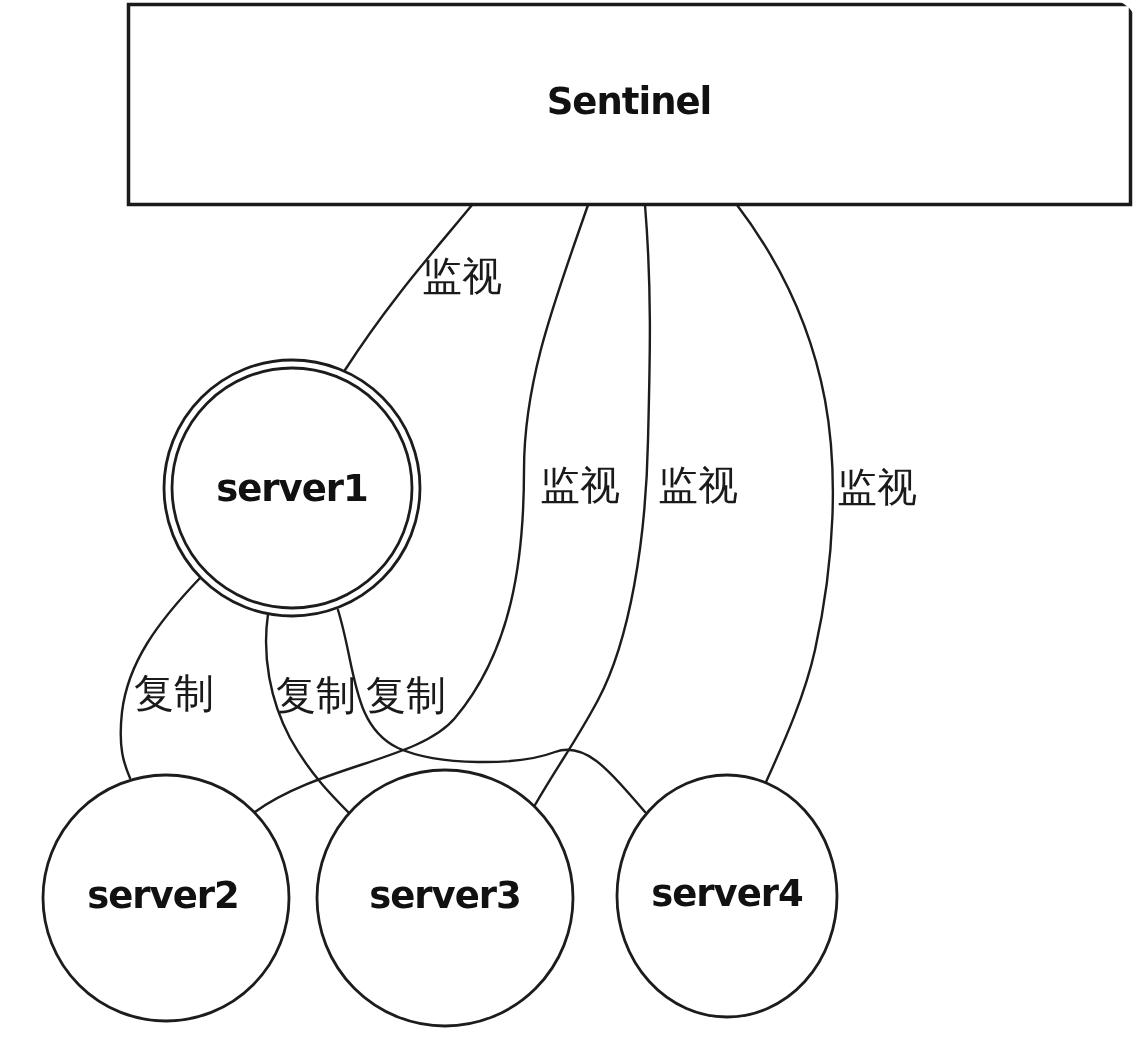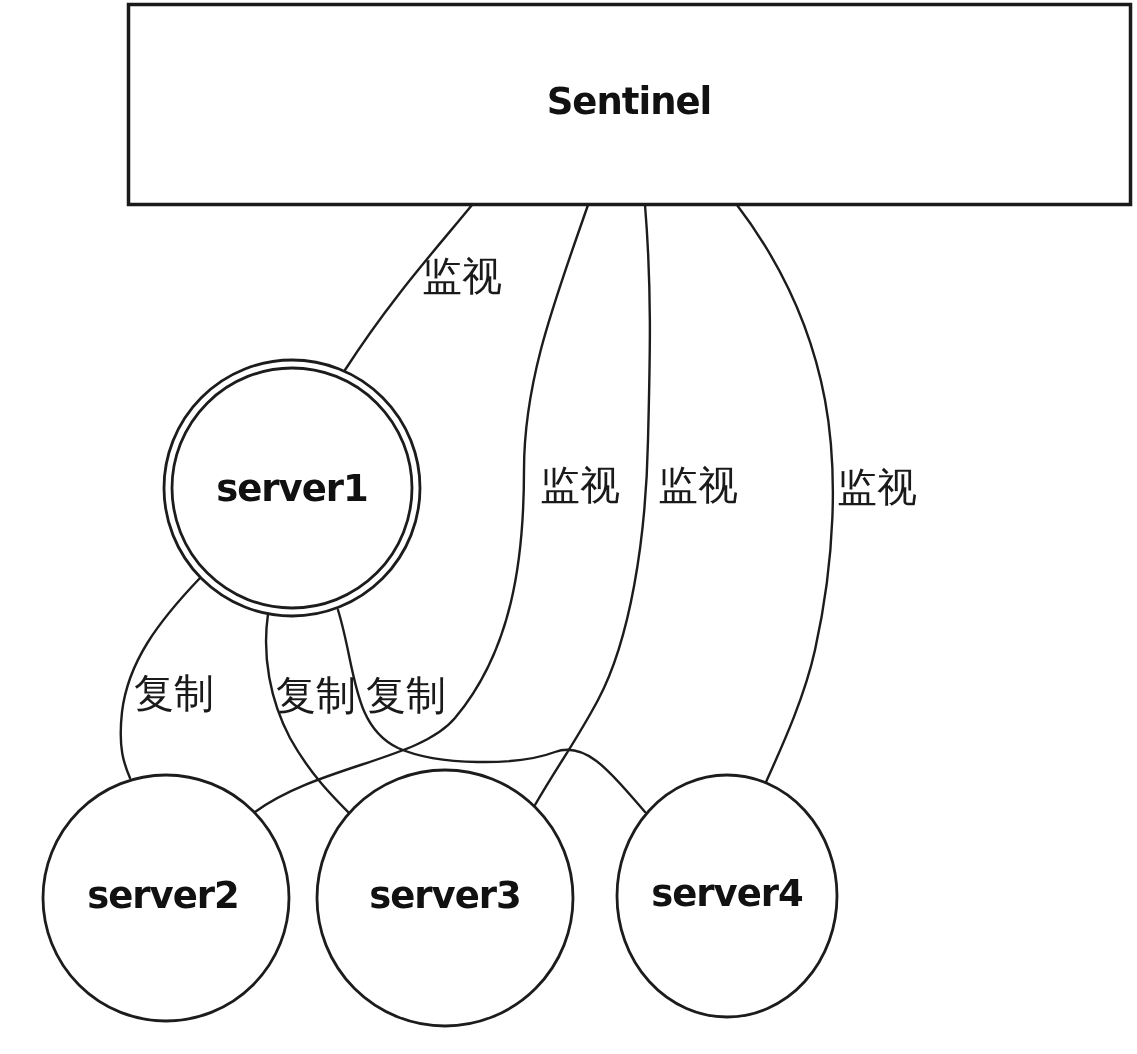--- a/index.html
+++ b/index.html
@@ -7,20 +7,21 @@
     padding: 0;
     background: #ffffff;
   }
   .canvas {
     position: relative;
     width: 1137px;
     height: 1054px;
     background: #ffffff;
     overflow: hidden;
     font-family: "DejaVu Sans", sans-serif;
+    border-radius: 27px;
   }
   svg { display: block; }
   .edge {
     fill: none;
     stroke: #1c1c1c;
     stroke-width: 2.4;
     stroke-linecap: round;
   }
   .node-shape {
     fill: #ffffff;

